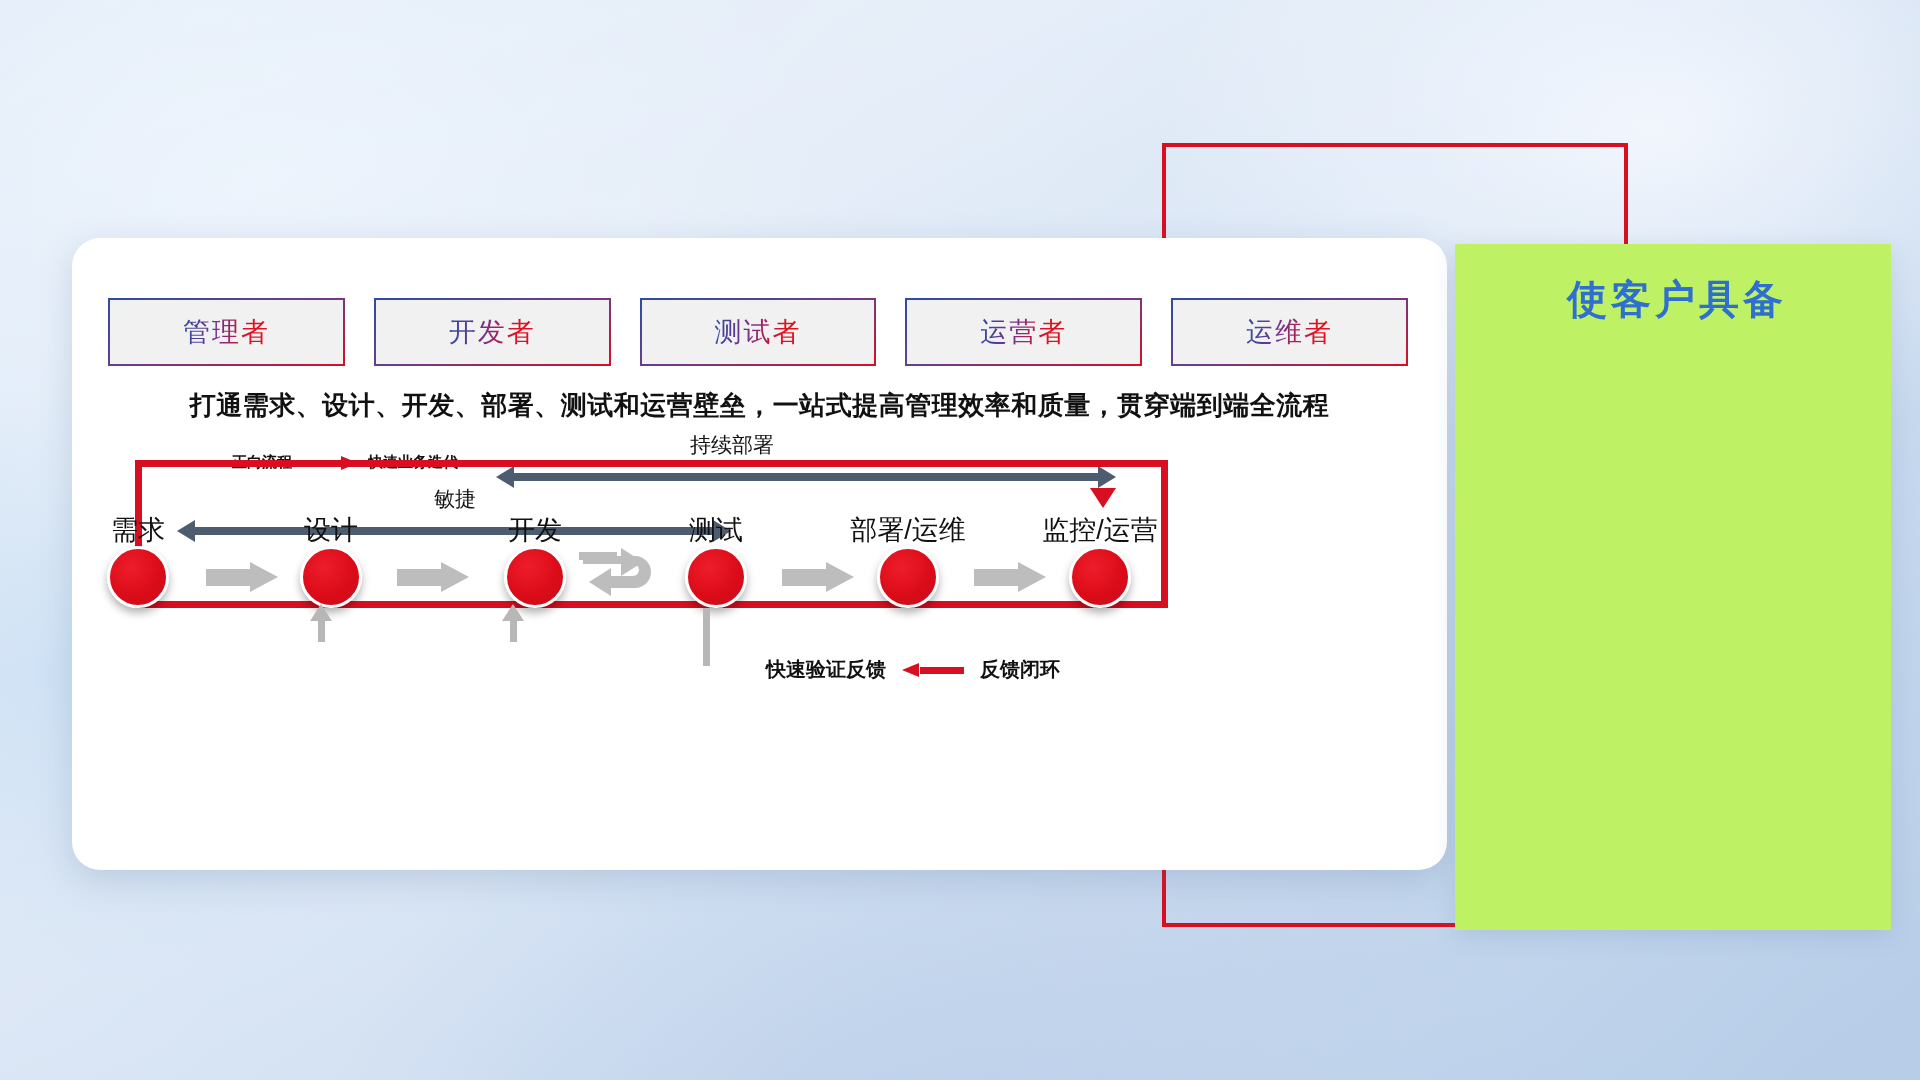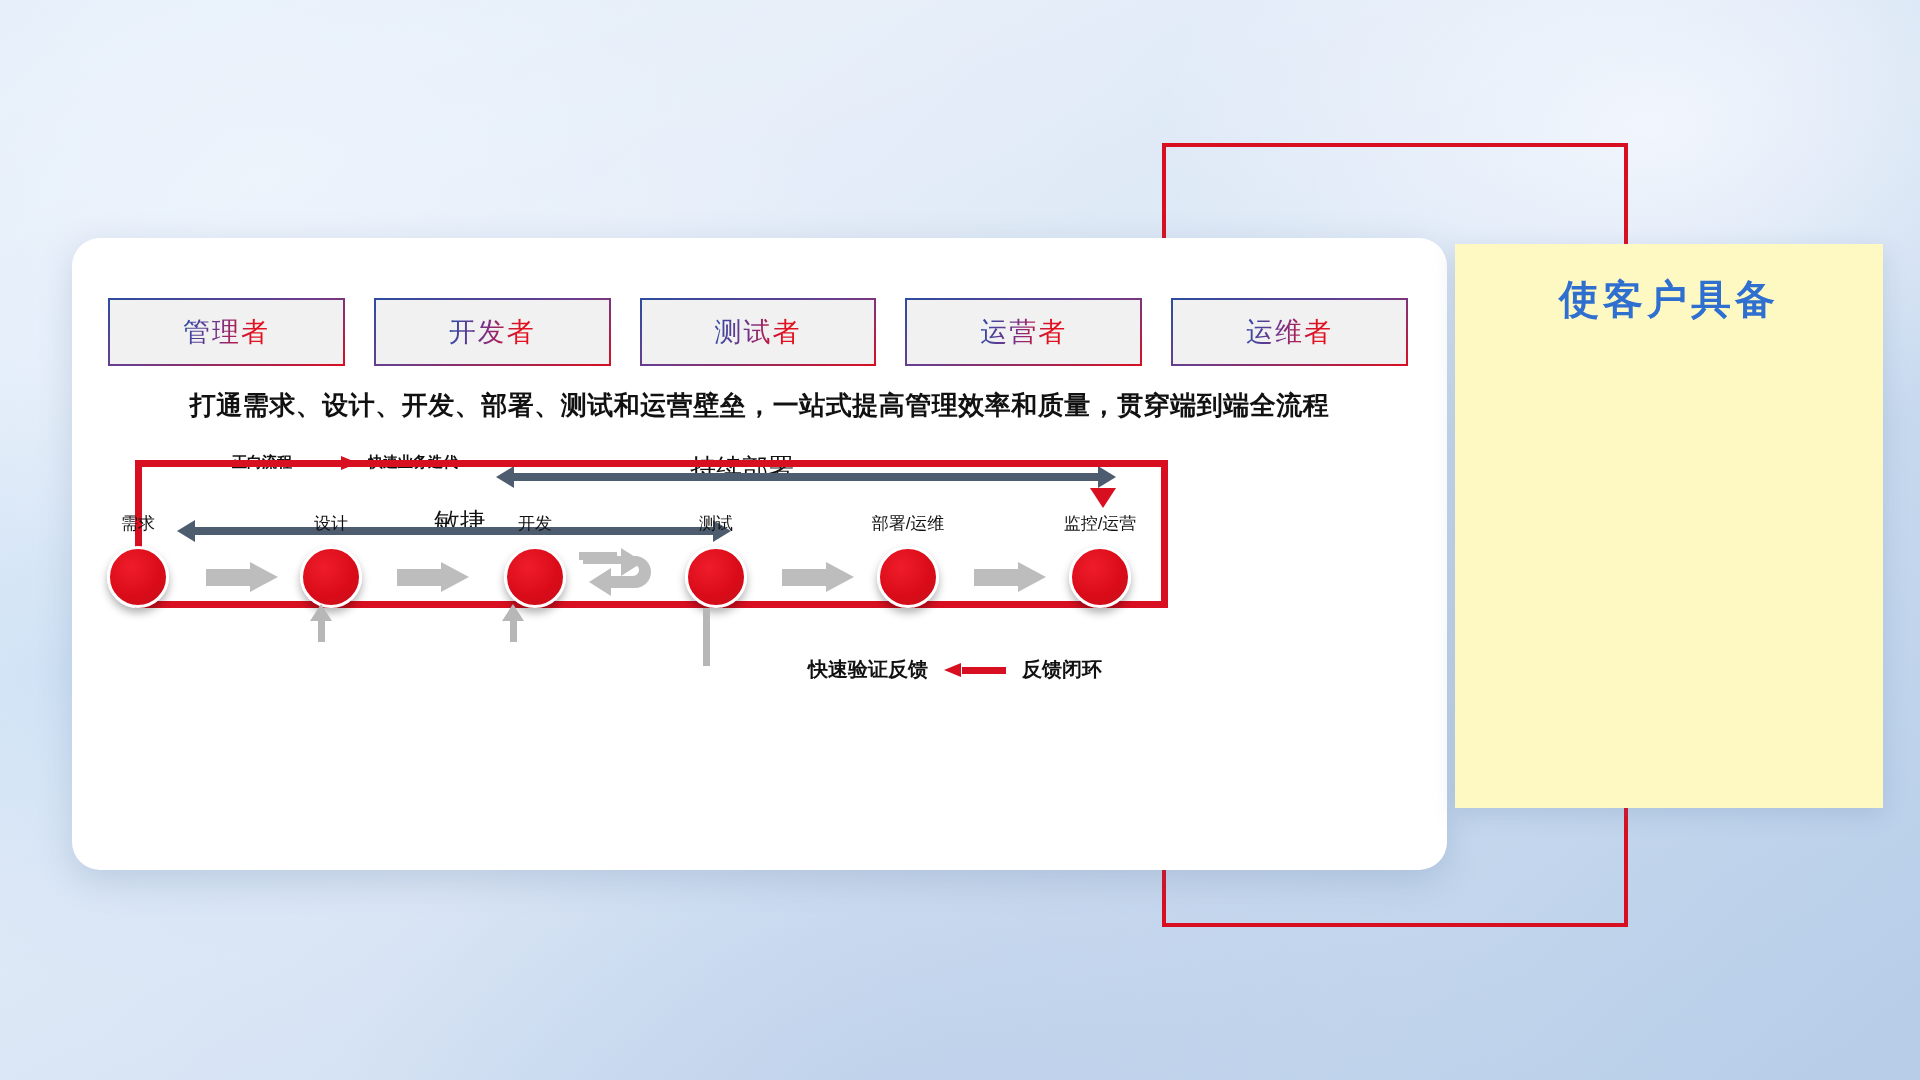--- a/index.html
+++ b/index.html
@@ -76,21 +76,21 @@
     position:absolute;right:0;top:0;width:0;height:0;
     border-top:7px solid transparent;border-bottom:7px solid transparent;border-left:17px solid #d80f21;
   }
 
   
   .dual{position:absolute;height:22px;}
   .dual .shaft{position:absolute;left:13px;right:13px;top:7px;height:8px;background:#4d5c6e;}
   .dual .hl,.dual .hr{position:absolute;top:0;width:0;height:0;border-top:11px solid transparent;border-bottom:11px solid transparent;}
   .dual .hl{left:0;border-right:18px solid #4d5c6e;}
   .dual .hr{right:0;border-left:18px solid #4d5c6e;}
-  .dual-label{position:absolute;font-size:26px;font-weight:400;color:#111;margin-top:20px;}
+  .dual-label{position:absolute;font-size:21px;font-weight:400;color:#111;}
 
   
   #loop{
     position:absolute;left:63px;top:222px;width:1033px;height:148px;
     border:7px solid #d80f21;box-sizing:border-box;border-bottom:none;
   }
   #loop-bottom{position:absolute;left:63px;top:363px;width:1033px;height:7px;background:#d80f21;}
   .loop-down{
     position:absolute;width:0;height:0;
     border-left:13px solid transparent;border-right:13px solid transparent;border-top:20px solid #d80f21;
@@ -103,21 +103,21 @@
   .stem-gray-up{
     position:absolute;width:0;height:0;
     border-left:11px solid transparent;border-right:11px solid transparent;border-bottom:17px solid #b7b7b7;
   }
 
   
   #pipeline{position:absolute;left:0;top:270px;width:100%;height:120px;}
   .node{position:absolute;text-align:center;}
   .node .nlabel{
     position:absolute;left:50%;transform:translateX(-50%);top:-34px;
-    white-space:nowrap;font-size:17px;color:#111;font-weight:400;
+    white-space:nowrap;font-size:27px;color:#111;font-weight:400;
   }
   .dot{
     width:62px;height:62px;border-radius:50%;
     background:radial-gradient(circle at 38% 32%, #ef1d2b 0%, #da0b18 58%, #c5101d 100%);
     border:3px solid #ffffff;box-sizing:border-box;
     box-shadow:0 5px 9px rgba(0,0,0,.30);
   }
   .gray-arrow{position:absolute;width:72px;height:30px;}
   .gray-arrow .gs{position:absolute;left:0;top:7px;width:46px;height:17px;background:#bdbdbd;}
   .gray-arrow .gh{
@@ -125,34 +125,35 @@
     border-top:15px solid transparent;border-bottom:15px solid transparent;border-left:28px solid #bdbdbd;
   }
   .gray-arrow:after{
     content:"";position:absolute;left:3px;top:11px;width:66px;height:20px;
     background:rgba(0,0,0,.10);filter:blur(3px);z-index:-1;
   }
   
   #uturn{position:absolute;width:92px;height:64px;}
 
   
-  #fbk{position:absolute;left:736px;top:418px;display:flex;align-items:center;gap:16px;}
+  #fbk{position:absolute;left:694px;top:418px;display:flex;align-items:center;gap:16px;}
   #fbk .t{font-size:20px;font-weight:700;color:#111;white-space:nowrap;}
   .red-arrow-l{position:relative;width:62px;height:14px;}
   .red-arrow-l .shaft{position:absolute;right:0;top:4px;width:44px;height:7px;background:#d80f21;}
   .red-arrow-l .head{
     position:absolute;left:0;top:0;width:0;height:0;
     border-top:7px solid transparent;border-bottom:7px solid transparent;border-right:17px solid #d80f21;
   }
 
   
   #panel{
-    position:absolute;left:1455px;top:244px;width:428px;height:564px;
-    background:#fef9c3;
+    position:absolute;left:1455px;top:244px;width:428px;height:686px;
+    background:#bef264;
     box-shadow:0 6px 22px rgba(90,120,160,.20);
+    padding-left:8px;
   }
   #panel-title{padding-top:26px;text-align:center;}
   #panel-title .l1{
     font-size:40px;font-weight:700;color:#2e6fd0;letter-spacing:4px;line-height:1.45;
   }
   #panel-title .l2{
     font-size:40px;font-weight:700;color:#2e6fd0;letter-spacing:1px;line-height:1.45;
   }
   #badges{
     position:absolute;left:16px;top:230px;width:396px;

